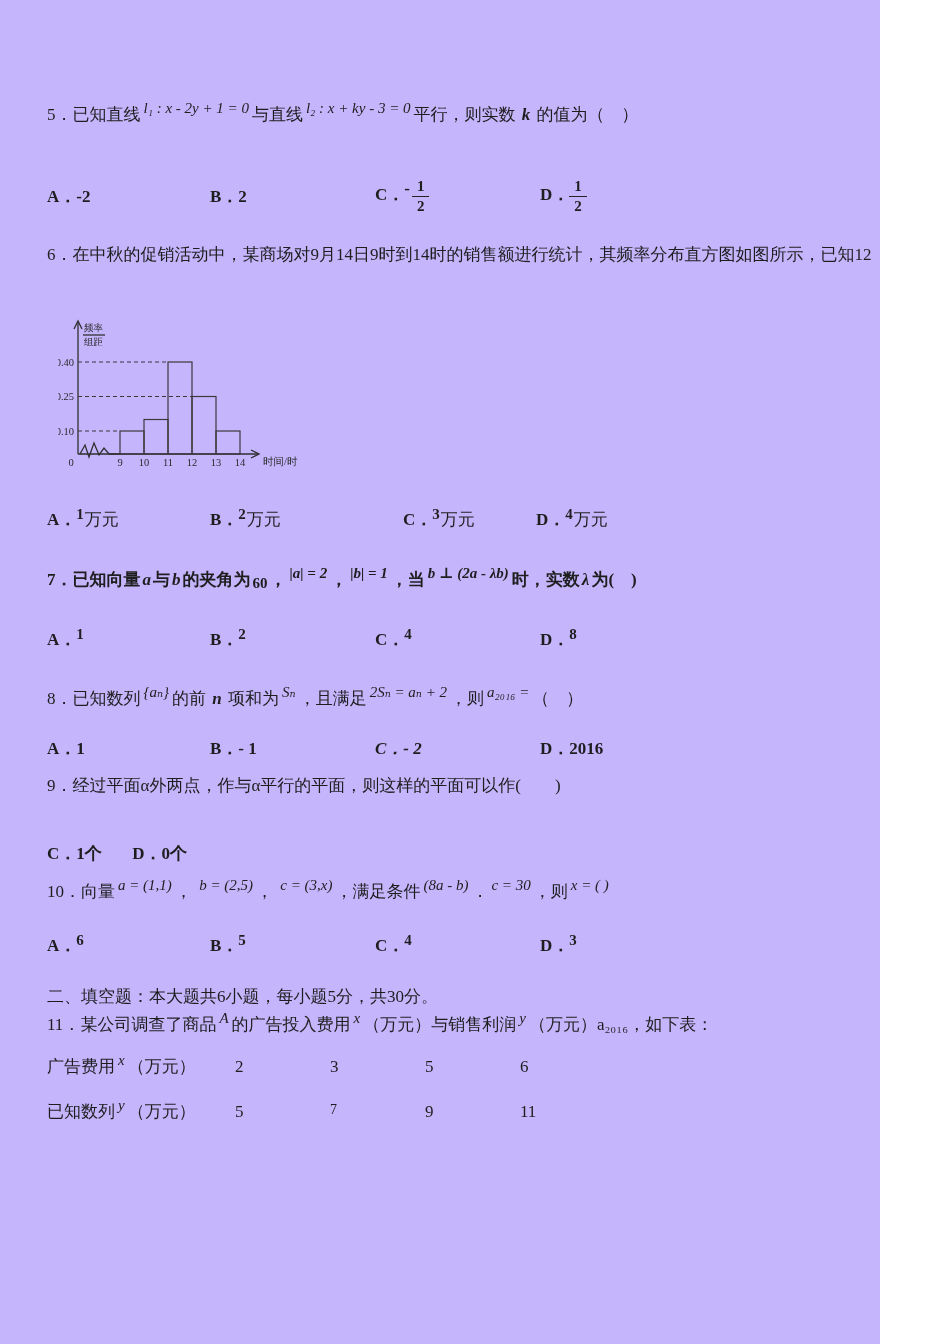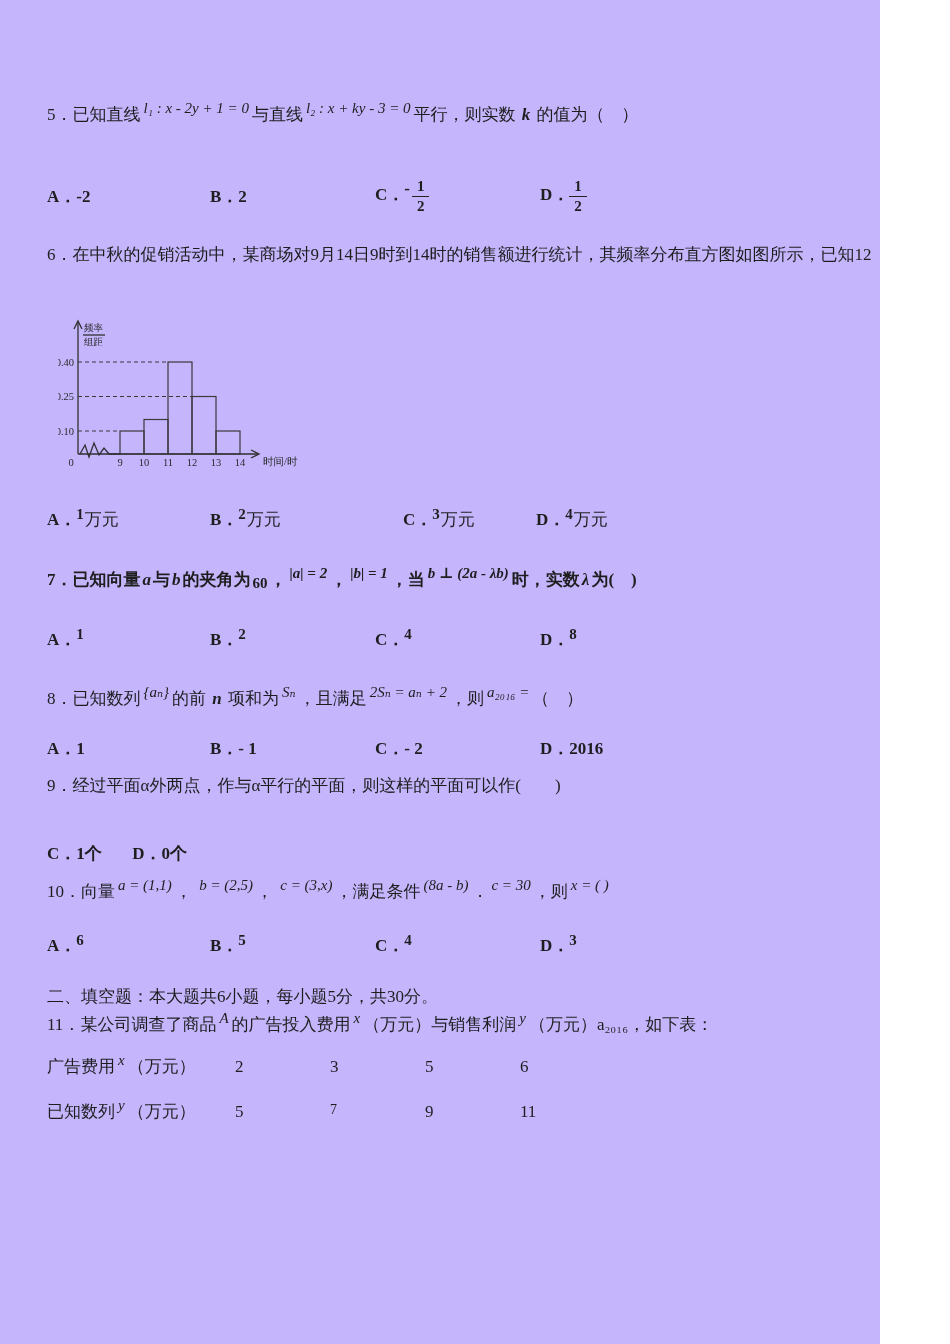--- a/index.html
+++ b/index.html
@@ -99,21 +99,21 @@
     <span class="opt" style="left:375px; top:628px;"><span class="optlabel">C．</span><span class="rnum">4</span></span>
     <span class="opt" style="left:540px; top:628px;text-align:center;"><span class="optlabel">D．</span><span class="rnum">8</span></span>
   </div>
 
   <div class="line" style="left:47px; top:687px;">
     <span class="qnum">8．</span><span class="cn">已知数列</span><span class="math raised">{aₙ}</span><span class="cn">的前 </span><span class="math optval">n</span><span class="cn"> 项和为</span><span class="math raised">Sₙ</span><span class="cn">，且满足</span><span class="math raised">2Sₙ = aₙ + 2</span><span class="cn">，则</span><span class="math raised">a₂₀₁₆ =</span><span class="cn">（　）</span>
   </div>
   <div>
     <span class="opt" style="left:47px; top:737px;"><span class="optlabel">A．</span><span class="optval">1</span></span>
     <span class="opt" style="left:210px; top:737px;"><span class="optlabel">B．</span><span class="optval">- 1</span></span>
-    <span class="opt" style="left:375px; top:737px;"><span class="optlabel">C．</span><span class="optval">- 2</span></span>
+    <span class="opt" style="left:375px; top:737px;font-style:italic;"><span class="optlabel">C．</span><span class="optval">- 2</span></span>
     <span class="opt" style="left:540px; top:737px;"><span class="optlabel">D．</span><span class="optval">2016</span></span>
   </div>
 
   <div class="line" style="left:47px; top:774px;">9．经过平面α外两点，作与α平行的平面，则这样的平面可以作(　　)</div>
   <div class="line" style="left:47px; top:842px;">
     <span><span class="optlabel">C．</span><span class="optval">1个</span></span>
     <span style="display:inline-block; width:22px;"></span>
     <span><span class="optlabel">D．</span><span class="optval">0个</span></span>
   </div>
 

